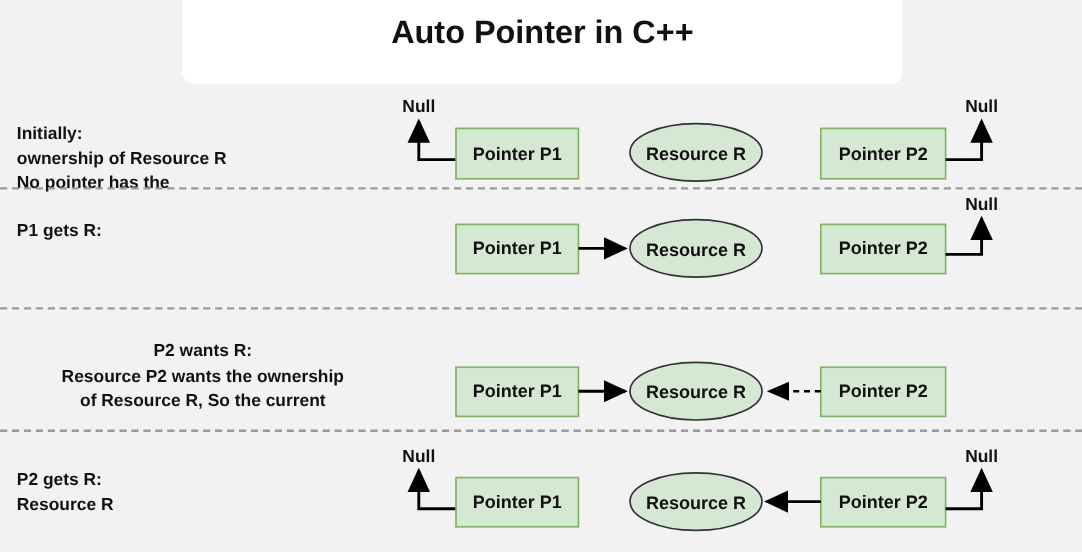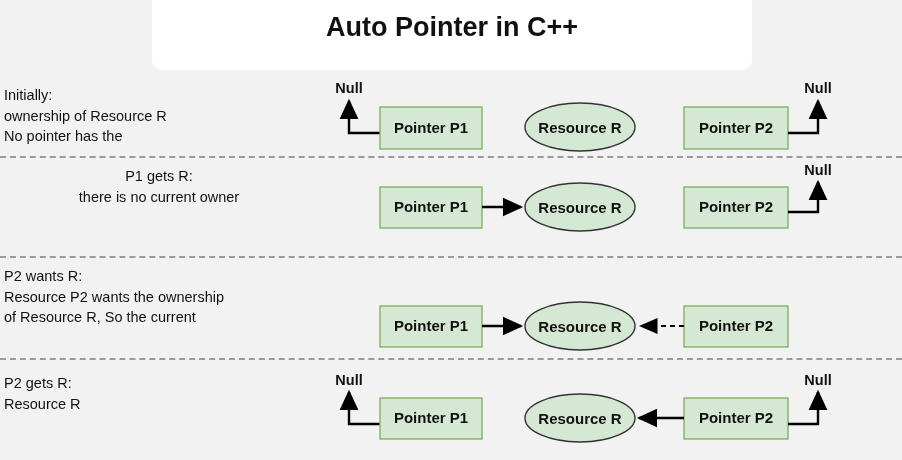--- a/index.html
+++ b/index.html
@@ -44,26 +44,27 @@
     font-size: 27px;
     font-weight: bold;
     letter-spacing: 0px;
     color: #111111;
     white-space: nowrap;
   }
 
   
   .caption {
     position: absolute;
-    left: 4px;
+    left: 14px;
     width: 310px;
     font-size: 14.5px;
-    font-weight: normal;
+    font-weight: bold;
     line-height: 20.5px;
     color: #111111;
+    margin-top: 17px;
   }
   .caption .cap-line { display: block; white-space: nowrap; }
 
   
   .divider {
     position: absolute;
     left: 0;
     width: 902px;
     height: 0;
     border-top: 2px dashed #9a9a9a;
@@ -122,26 +123,25 @@
   <div class="title-card">
     <div class="title-text">Auto Pointer in C++</div>
   </div>
 
   <div class="caption" style="top:85px;">
     <span class="cap-line">Initially:</span>
     <span class="cap-line">ownership of Resource R</span>
     <span class="cap-line">No pointer has the</span>
   </div>
 
-  <div class="caption" style="top:166px;text-align:center;">
+  <div class="caption" style="top:166px;">
     <span class="cap-line">P1 gets R:</span>
-    <span class="cap-line">there is no current owner</span>
-  </div>
-
-  <div class="caption" style="top:266px;">
+  </div>
+
+  <div class="caption" style="top:266px;text-align:center;">
     <span class="cap-line">P2 wants R:</span>
     <span class="cap-line">Resource P2 wants the ownership</span>
     <span class="cap-line">of Resource R, So the current</span>
   </div>
 
   <div class="caption" style="top:373px;">
     <span class="cap-line">P2 gets R:</span>
     <span class="cap-line">Resource R</span>
   </div>
 

